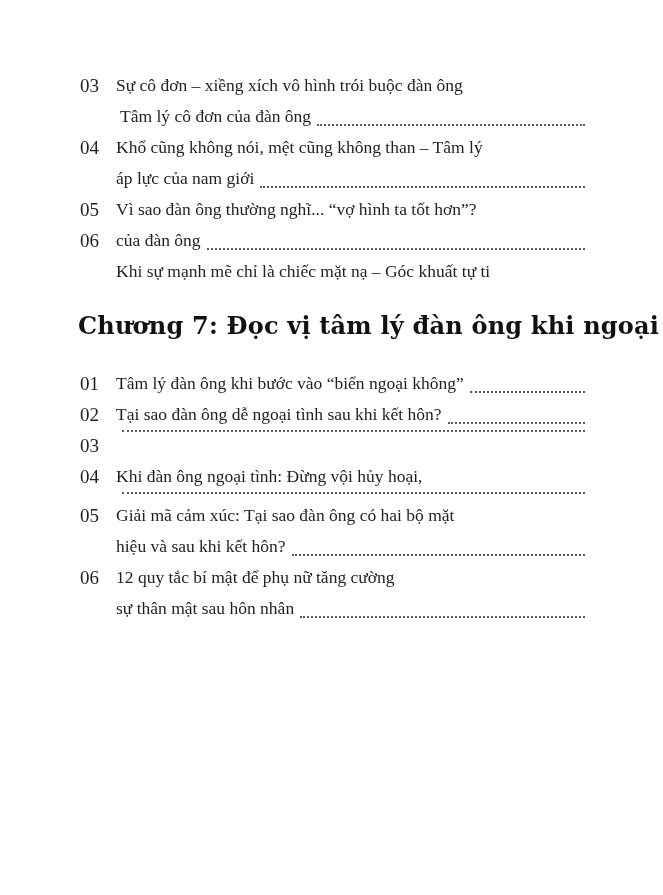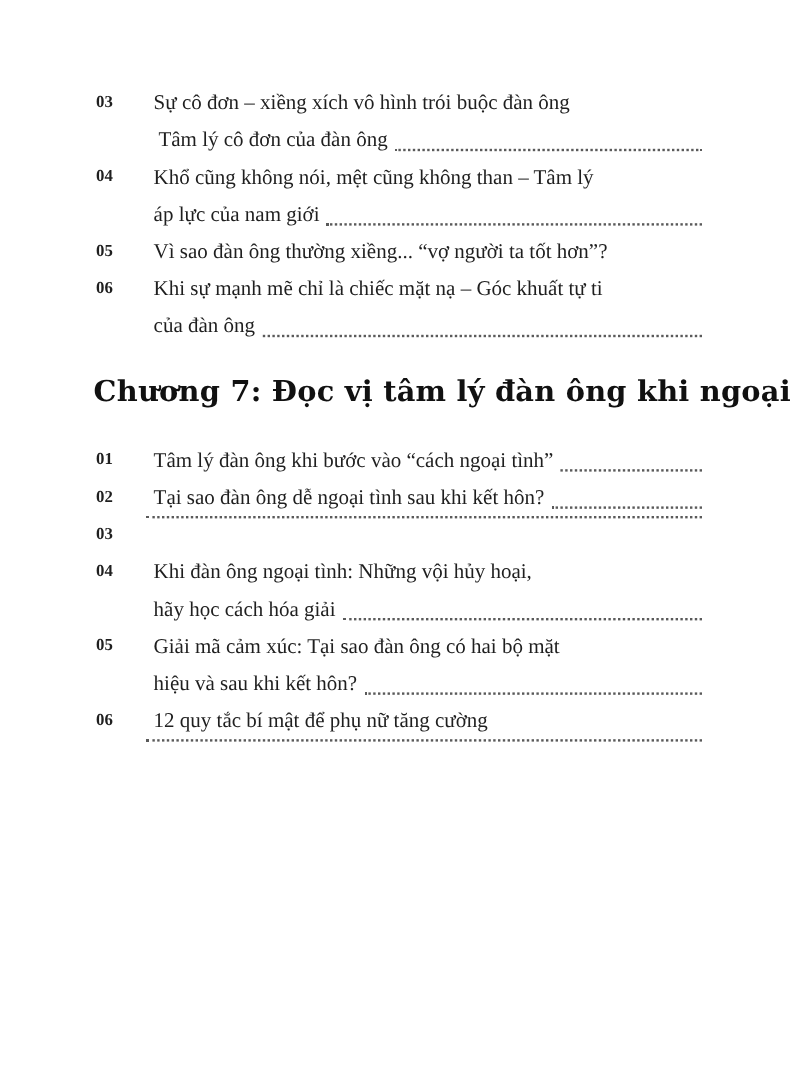--- a/index.html
+++ b/index.html
@@ -19,35 +19,34 @@
     color: #1f1f1f;
   }
   .toc-list { width: 100%; }
   .entry {
     display: flex;
     align-items: flex-start;
   }
   .entry-num {
     flex: 0 0 36px;
     width: 36px;
-    font-size: 14px;
+    font-size: 19px;
     line-height: 31px;
-    font-weight: bold;
   }
   .entry-lines {
     flex: 1;
     min-width: 0;
   }
   .line {
     font-size: 17.5px;
     line-height: 31px;
     display: flex;
     align-items: stretch;
   }
-  .line-text { white-space: pre; margin-left: 12px; }
+  .line-text { white-space: pre; }
   .leader {
     flex: 1;
     min-width: 10px;
     margin: 0 0 6px 6px;
     border-bottom: 2px dotted #5a5a5a;
   }
   .chapter-heading {
     font-family: "DejaVu Serif", serif;
     font-weight: 700;
     font-size: 24px;
@@ -84,44 +83,44 @@
           <div class="line">
             <span class="line-text">áp lực của nam giới</span>
             <span class="leader"></span>
           </div>
         </div>
       </div>
       <div class="entry">
         <div class="entry-num">05</div>
         <div class="entry-lines">
           <div class="line">
-            <span class="line-text">Vì sao đàn ông thường xiềng... “vợ người ta tốt hơn”?</span>
+            <span class="line-text">Vì sao đàn ông thường nghĩ... “vợ hình ta tốt hơn”?</span>
           </div>
         </div>
       </div>
       <div class="entry">
         <div class="entry-num">06</div>
         <div class="entry-lines">
           <div class="line">
-            <span class="line-text">Khi sự mạnh mẽ chỉ là chiếc mặt nạ – Góc khuất tự ti</span>
+            <span class="line-text">của đàn ông</span>
+            <span class="leader"></span>
           </div>
           <div class="line">
-            <span class="line-text">của đàn ông</span>
-            <span class="leader"></span>
+            <span class="line-text">Khi sự mạnh mẽ chỉ là chiếc mặt nạ – Góc khuất tự ti</span>
           </div>
         </div>
       </div>
     </div>
   <div class="chapter-heading">Chương 7: Đọc vị tâm lý đàn ông khi ngoại tình</div>
   <div class="toc-list" id="toc-bottom">
       <div class="entry">
         <div class="entry-num">01</div>
         <div class="entry-lines">
           <div class="line">
-            <span class="line-text">Tâm lý đàn ông khi bước vào “cách ngoại tình”</span>
+            <span class="line-text">Tâm lý đàn ông khi bước vào “biển ngoại không”</span>
             <span class="leader"></span>
           </div>
         </div>
       </div>
       <div class="entry">
         <div class="entry-num">02</div>
         <div class="entry-lines">
           <div class="line">
             <span class="line-text">Tại sao đàn ông dễ ngoại tình sau khi kết hôn?</span>
             <span class="leader"></span>
@@ -133,24 +132,23 @@
         <div class="entry-lines">
           <div class="line">
             <span class="leader"></span>
           </div>
         </div>
       </div>
       <div class="entry">
         <div class="entry-num">04</div>
         <div class="entry-lines">
           <div class="line">
-            <span class="line-text">Khi đàn ông ngoại tình: Những vội hủy hoại,</span>
+            <span class="line-text">Khi đàn ông ngoại tình: Đừng vội hủy hoại,</span>
           </div>
           <div class="line">
-            <span class="line-text">hãy học cách hóa giải</span>
             <span class="leader"></span>
           </div>
         </div>
       </div>
       <div class="entry">
         <div class="entry-num">05</div>
         <div class="entry-lines">
           <div class="line">
             <span class="line-text">Giải mã cảm xúc: Tại sao đàn ông có hai bộ mặt</span>
           </div>
@@ -160,18 +158,19 @@
           </div>
         </div>
       </div>
       <div class="entry">
         <div class="entry-num">06</div>
         <div class="entry-lines">
           <div class="line">
             <span class="line-text">12 quy tắc bí mật để phụ nữ tăng cường</span>
           </div>
           <div class="line">
+            <span class="line-text">sự thân mật sau hôn nhân</span>
             <span class="leader"></span>
           </div>
         </div>
       </div>
     </div>
 </div>
 
 </body></html>

